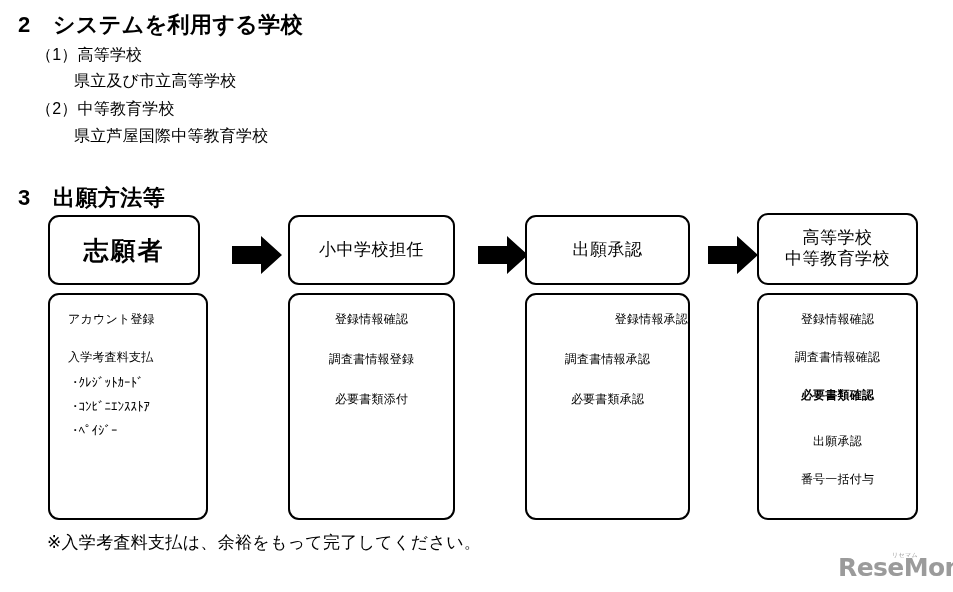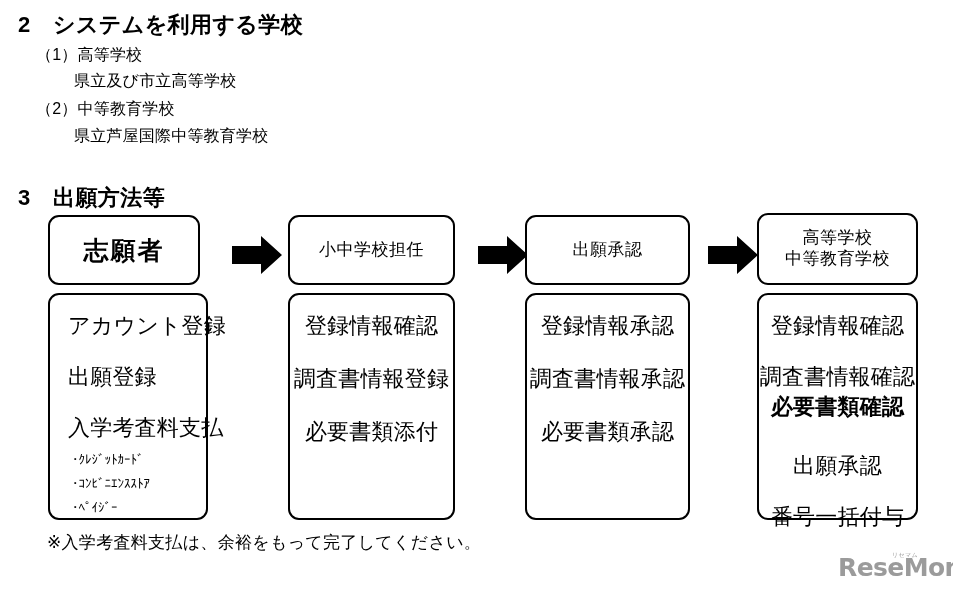--- a/index.html
+++ b/index.html
@@ -83,21 +83,21 @@
 
   .body-box {
     padding: 16px 0 10px 0;
   }
   .body-list {
     list-style: none;
     margin: 0;
     padding: 0;
   }
   .body-list li {
-    font-size: 22px;
+    font-size: 12px;
     white-space: pre;
     letter-spacing: 0.2px;
   }
   
   .align-left .body-list li { text-align: left; padding-left: 18px; }
   .align-left .body-list li.sub {
     font-size: 13px;
     padding-left: 22px;
     letter-spacing: 0;
   }
@@ -164,21 +164,20 @@
 
 <div id="flow">
 
   <div class="col">
     <div class="box head-box" style="left:48px; top:215px; width:152px; height:70px;">
       <div class="head-title big">志願者</div>
     </div>
     <div class="box body-box align-left" style="left:48px; top:293px; width:160px; height:227px;">
       <ul class="body-list">
         <li style="margin-bottom:21px;">アカウント登録</li>
-        <li style="margin-bottom:21px;">出願登録</li>
         <li style="margin-bottom:9px;">入学考査料支払</li>
         <li class="sub" style="margin-bottom:9px;">・ｸﾚｼﾞｯﾄｶｰﾄﾞ</li>
         <li class="sub" style="margin-bottom:9px;">・ｺﾝﾋﾞﾆｴﾝｽｽﾄｱ</li>
         <li class="sub">・ﾍﾟｲｼﾞｰ</li>
       </ul>
     </div>
   </div>
 
   <div class="arrow" style="left:232px; top:236px;">
     <svg width="50" height="38" viewBox="0 0 50 38">
@@ -204,42 +203,42 @@
       <polygon points="0,10 29,10 29,0 50,19 29,38 29,28 0,28" fill="#000000"></polygon>
     </svg>
   </div>
 
   <div class="col">
     <div class="box head-box" style="left:525px; top:215px; width:165px; height:70px;">
       <div class="head-title">出願承認</div>
     </div>
     <div class="box body-box align-center" style="left:525px; top:293px; width:165px; height:227px;">
       <ul class="body-list">
-        <li style="margin-bottom:23px;">登録情報承認</li>
+        <li style="margin-bottom:23px;text-align:right;">登録情報承認</li>
         <li style="margin-bottom:23px;">調査書情報承認</li>
         <li>必要書類承認</li>
       </ul>
     </div>
   </div>
 
   <div class="arrow" style="left:708px; top:236px;">
     <svg width="50" height="38" viewBox="0 0 50 38">
       <polygon points="0,10 29,10 29,0 50,19 29,38 29,28 0,28" fill="#000000"></polygon>
     </svg>
   </div>
 
   <div class="col">
     <div class="box head-box" style="left:757px; top:213px; width:161px; height:72px;">
       <div class="head-title two-line">高等学校</div>
       <div class="head-title two-line">中等教育学校</div>
     </div>
     <div class="box body-box align-center" style="left:757px; top:293px; width:161px; height:227px;">
       <ul class="body-list">
         <li style="margin-bottom:21px;">登録情報確認</li>
-        <li style="">調査書情報確認</li>
+        <li style="margin-bottom:21px;">調査書情報確認</li>
         <li style="margin-bottom:29px;font-weight:bold;">必要書類確認</li>
         <li style="margin-bottom:21px;">出願承認</li>
         <li>番号一括付与</li>
       </ul>
     </div>
   </div>
 
 </div>
 
 <div id="footnote">※入学考査料支払は、余裕をもって完了してください。</div>

